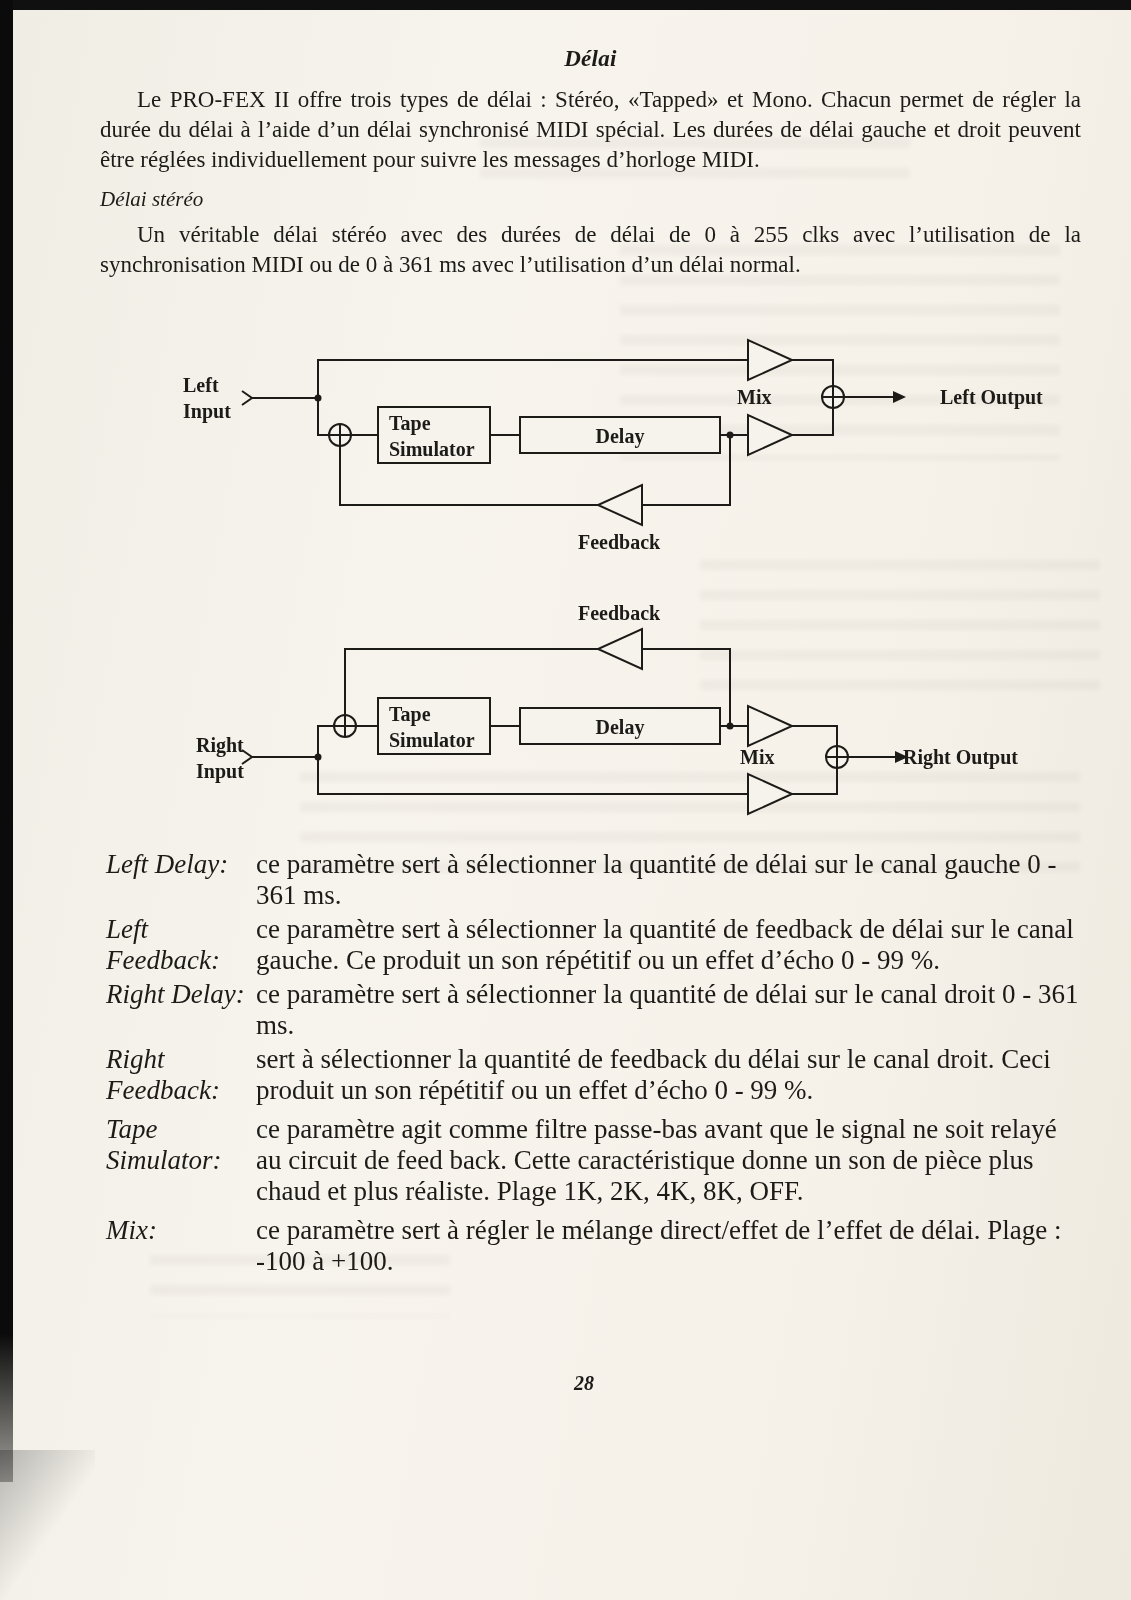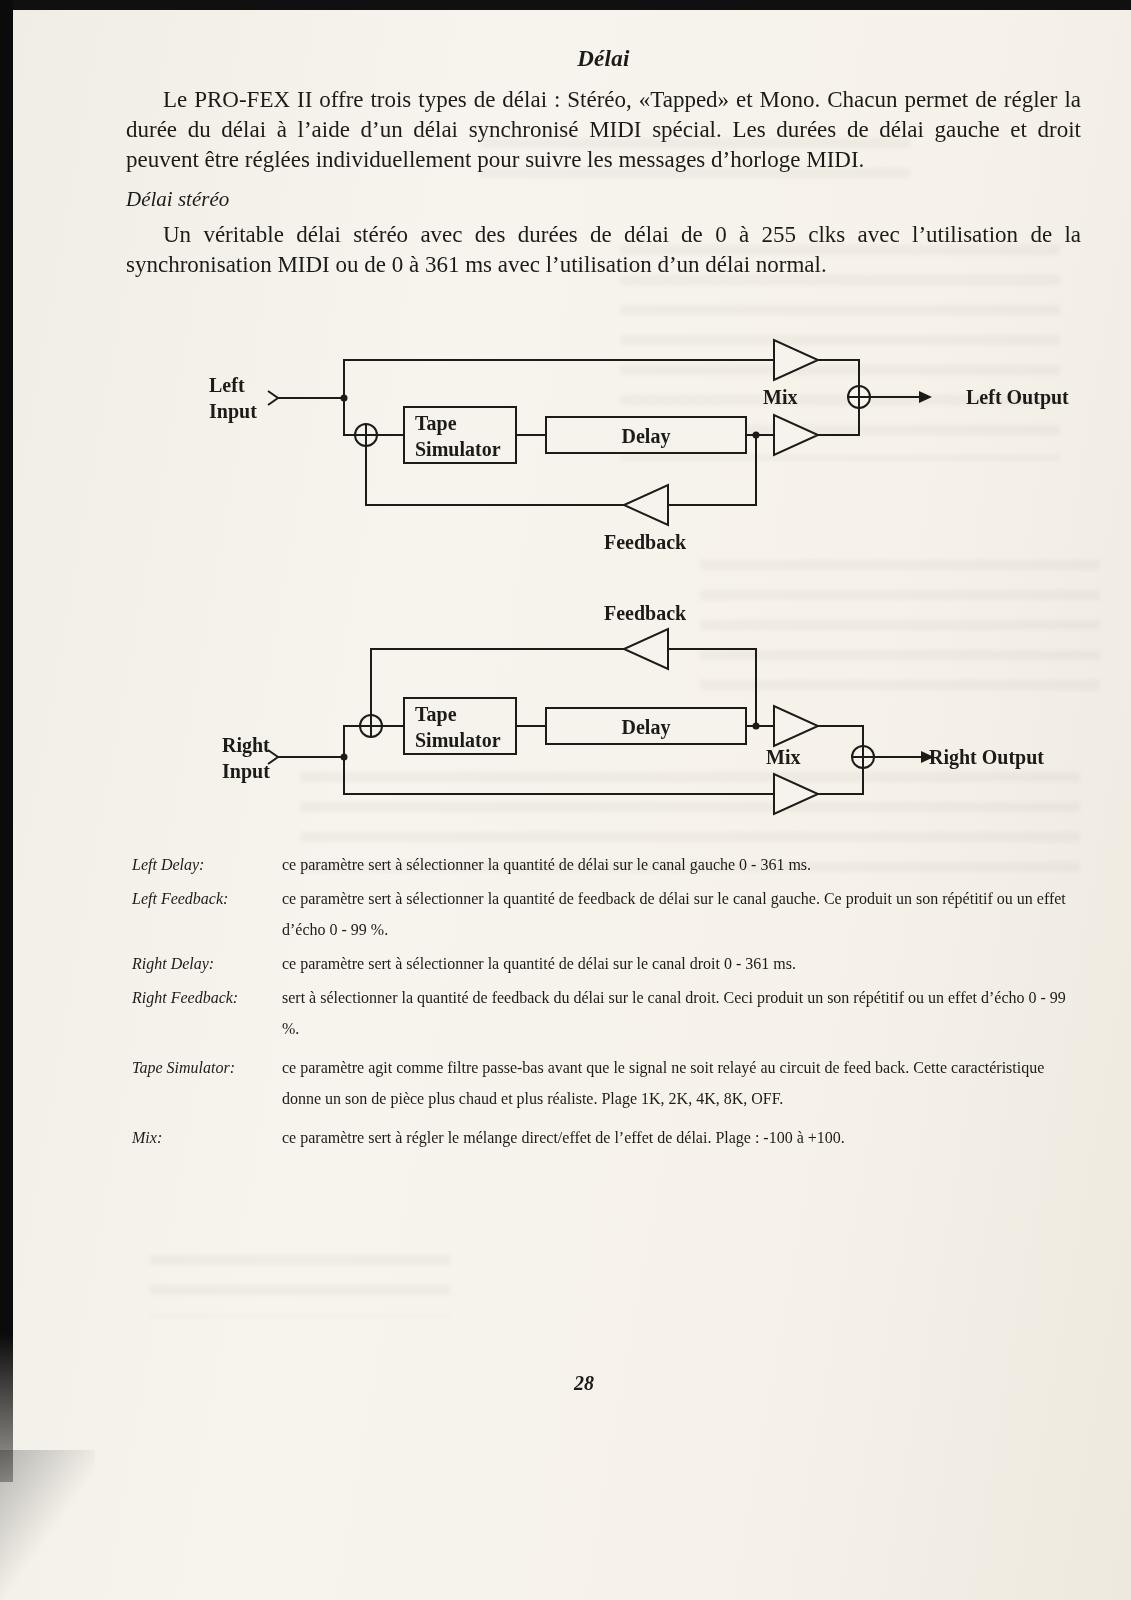--- a/index.html
+++ b/index.html
@@ -19,38 +19,38 @@
   .scan-corner { position:absolute; left:0; bottom:0; width:95px; height:150px; z-index:1;
                  background:linear-gradient(125deg, rgba(130,130,128,0.55), rgba(130,130,128,0) 55%); }
   .ghost { position:absolute; filter:blur(2px); opacity:.4; pointer-events:none; z-index:0;
            background: repeating-linear-gradient(to bottom, rgba(105,100,92,0.14) 0 10px, transparent 10px 30px); }
   .g1 { left:480px; top:138px; width:430px; height:40px; }
   .g2 { left:620px; top:245px; width:440px; height:215px; }
   .g3 { left:700px; top:560px; width:400px; height:150px; }
   .g4 { left:300px; top:772px; width:780px; height:112px; }
   .g5 { left:150px; top:1255px; width:300px; height:62px; }
 
-  .content { position:relative; z-index:2; padding:46px 50px 0 100px;margin-left:26px; }
+  .content { position:relative; z-index:2; padding:46px 50px 0 100px; }
 
   .title { text-align:center; font-size:23px; font-weight:bold; font-style:italic; margin-bottom:13px; letter-spacing:.3px; }
 
   .body-text { font-size:23px; line-height:30px; text-align:justify; }
   .indent { text-indent:37px; }
 
   .subheading { font-style:italic; font-size:21px; line-height:30px; margin:9px 0 6px; }
 
   .diagram { position:relative; margin-left:-100px; margin-right:-34px; }
   .diagram svg { position:absolute; left:0; top:0; }
   #diagram-left  { height:240px; margin-top:50px; }
   #diagram-right { height:255px; margin-top:24px; }
   .dlabel { position:absolute; font-weight:bold; font-size:20px; line-height:26px; white-space:nowrap; }
   .dlabel.center { text-align:center; }
 
   .params-heading { font-weight:bold; font-size:21px; margin:44px 0 10px 38px; }
-  .param-row { display:flex; font-size:16px; line-height:31px; margin:0 0 3px 6px; }
+  .param-row { display:flex; font-size:27px; line-height:31px; margin:0 0 3px 6px; }
   .param-label { flex:0 0 150px; font-style:italic; }
   .param-text { flex:1; }
 
   .page-number { position:absolute; top:1372px; left:0; width:100%; text-align:center;
                  font-weight:bold; font-style:italic; font-size:20px; z-index:2;padding-left:37px; }
 </style>
 </head>
 <body>
 
 <div class="scan-top"></div>

